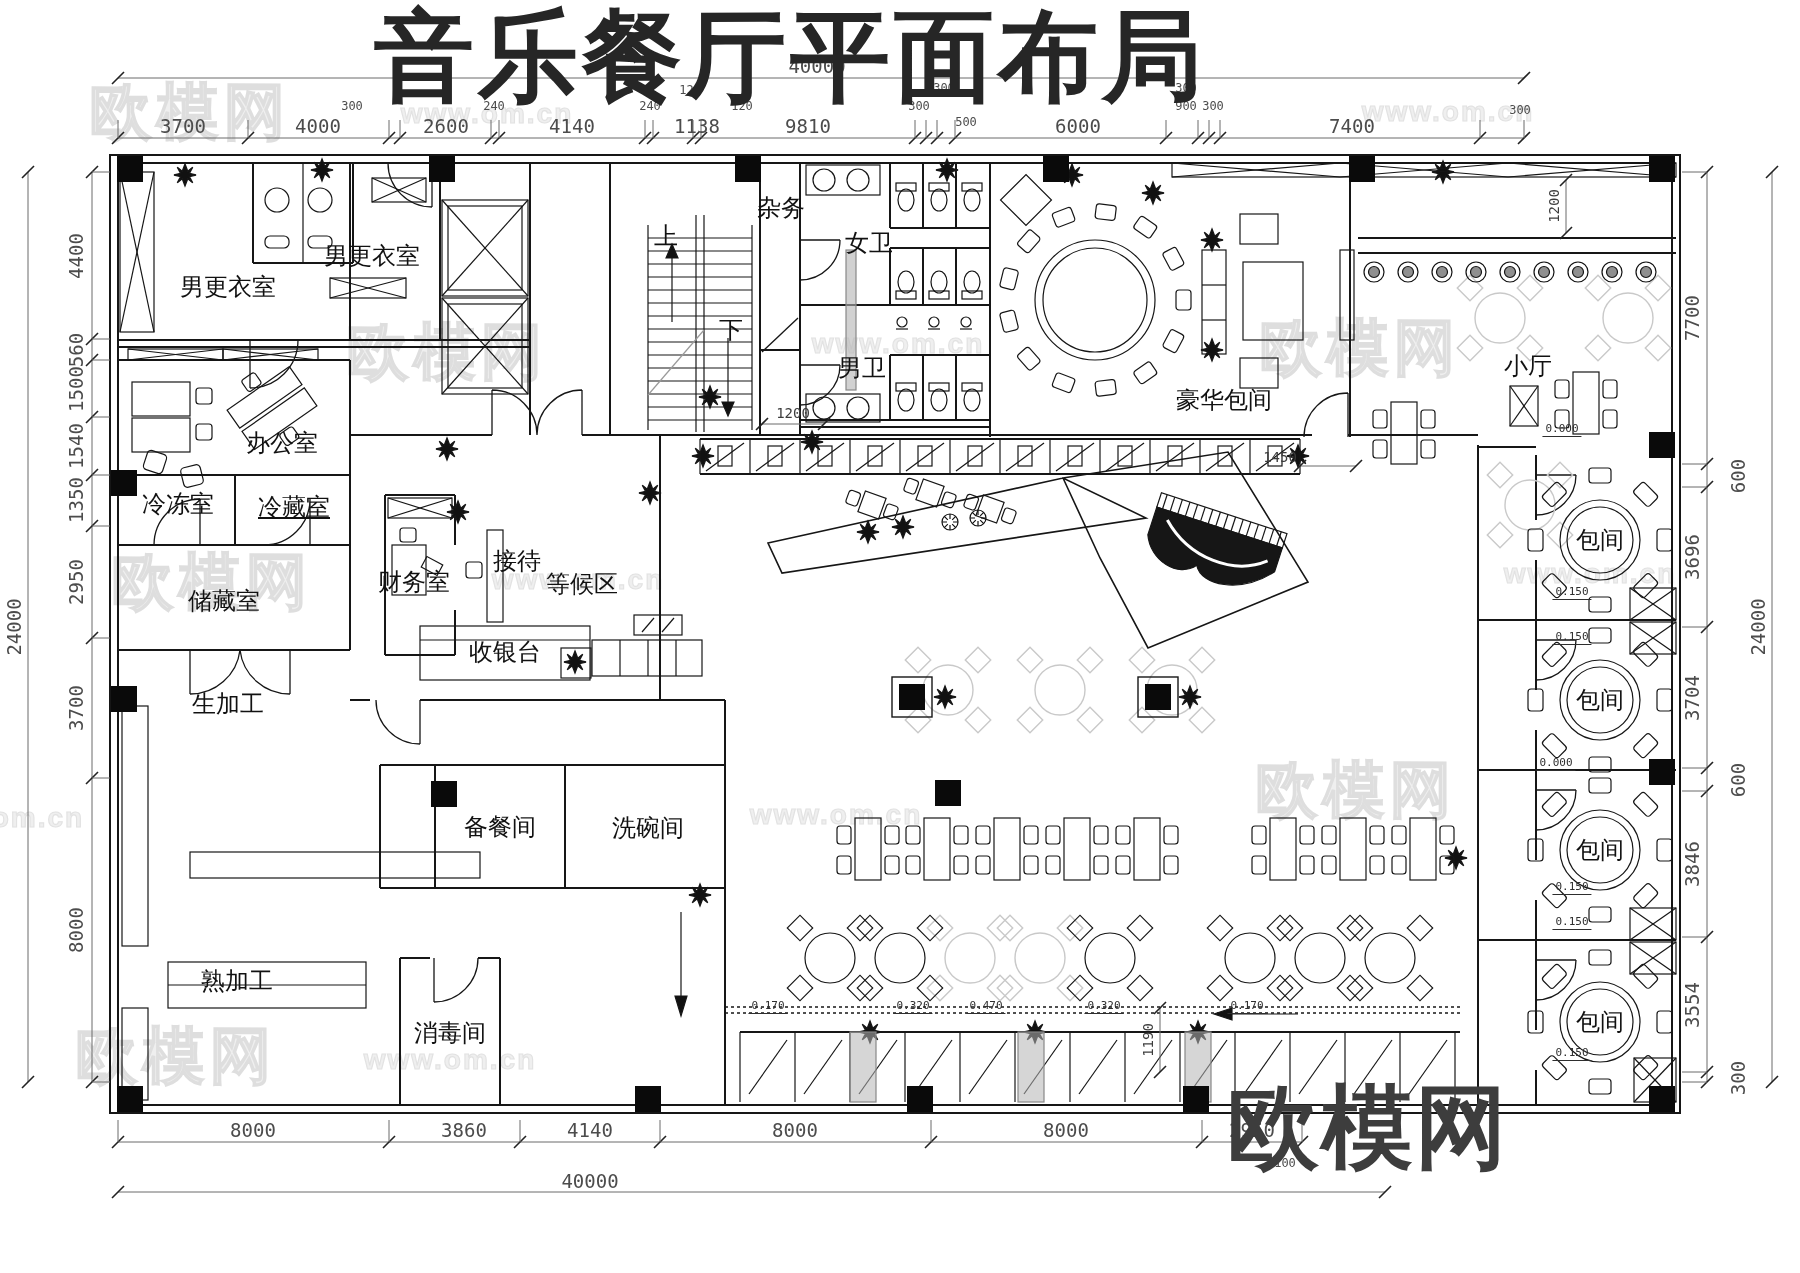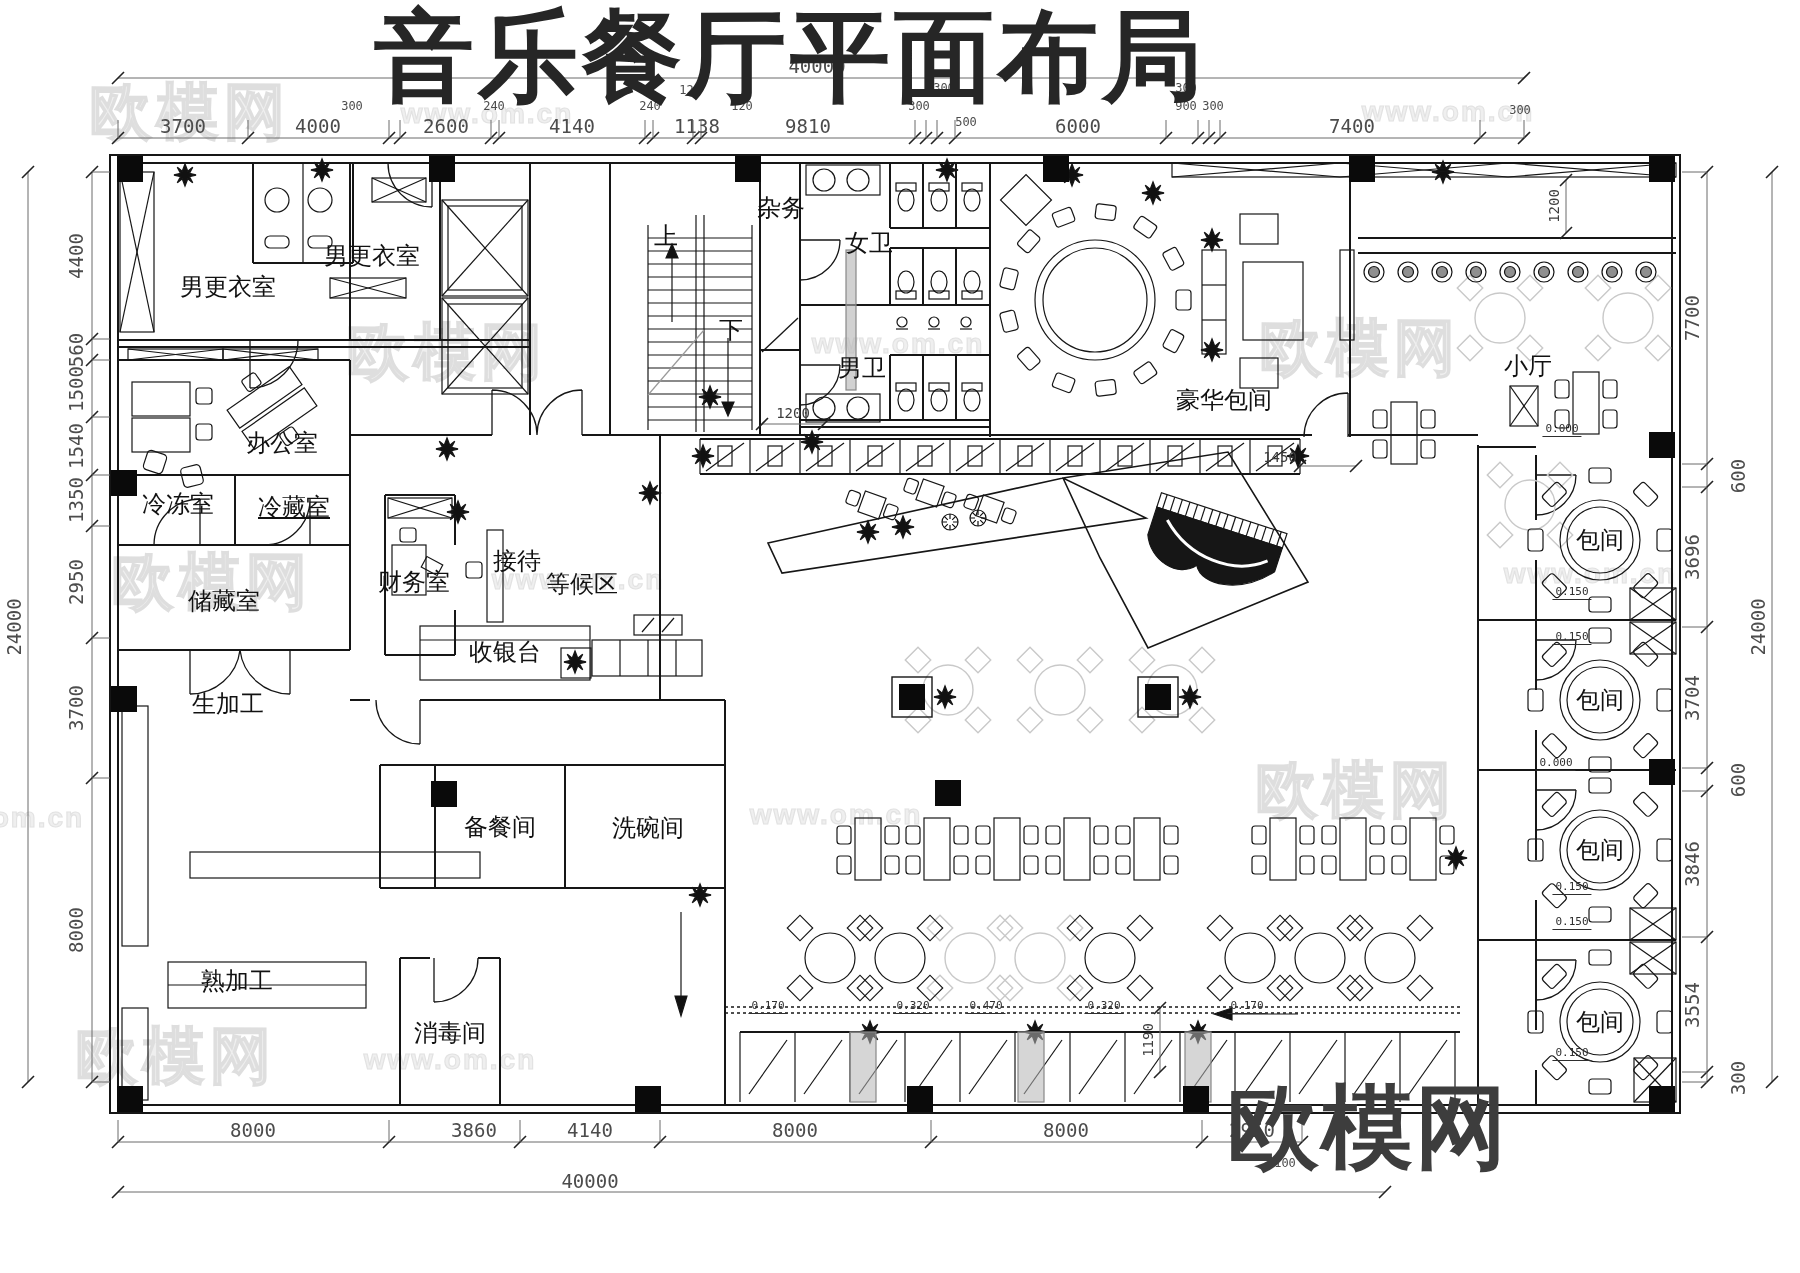--- a/index.html
+++ b/index.html
@@ -1016,21 +1016,21 @@
       <span class="dim v" style="left: 1692px; top: 557px;">3696</span>
       <span class="dim v" style="left: 1692px; top: 698px;">3704</span>
       <span class="dim v" style="left: 1738px; top: 780px;">600</span>
       <span class="dim v" style="left: 1692px; top: 864px;">3846</span>
       <span class="dim v" style="left: 1692px; top: 1005px;">3554</span>
       <span class="dim v" style="left: 1738px; top: 1078px;">300</span>
       <span class="dim v" style="left: 1758px; top: 627px;">24000</span>
     </div>
   <div class="layer">
       <span class="dim" style="left: 253px; top: 1130px;">8000</span>
-      <span class="dim" style="left: 474px; top: 1130px;">3860</span>
+      <span class="dim" style="left: 464px; top: 1130px;">3860</span>
       <span class="dim" style="left: 590px; top: 1130px;">4140</span>
       <span class="dim" style="left: 795px; top: 1130px;">8000</span>
       <span class="dim" style="left: 1066px; top: 1130px;">8000</span>
       <span class="dim" style="left: 1252px; top: 1130px;">2950</span>
       <span class="dim small" style="left: 1285px; top: 1163px;">100</span>
       <span class="dim" style="left: 590px; top: 1181px;">40000</span>
     </div>
   <div class="layer">
       <span class="idim v" style="left: 1554px; top: 206px;">1200</span>
       <span class="idim" style="left: 793px; top: 413px;">1200</span>

